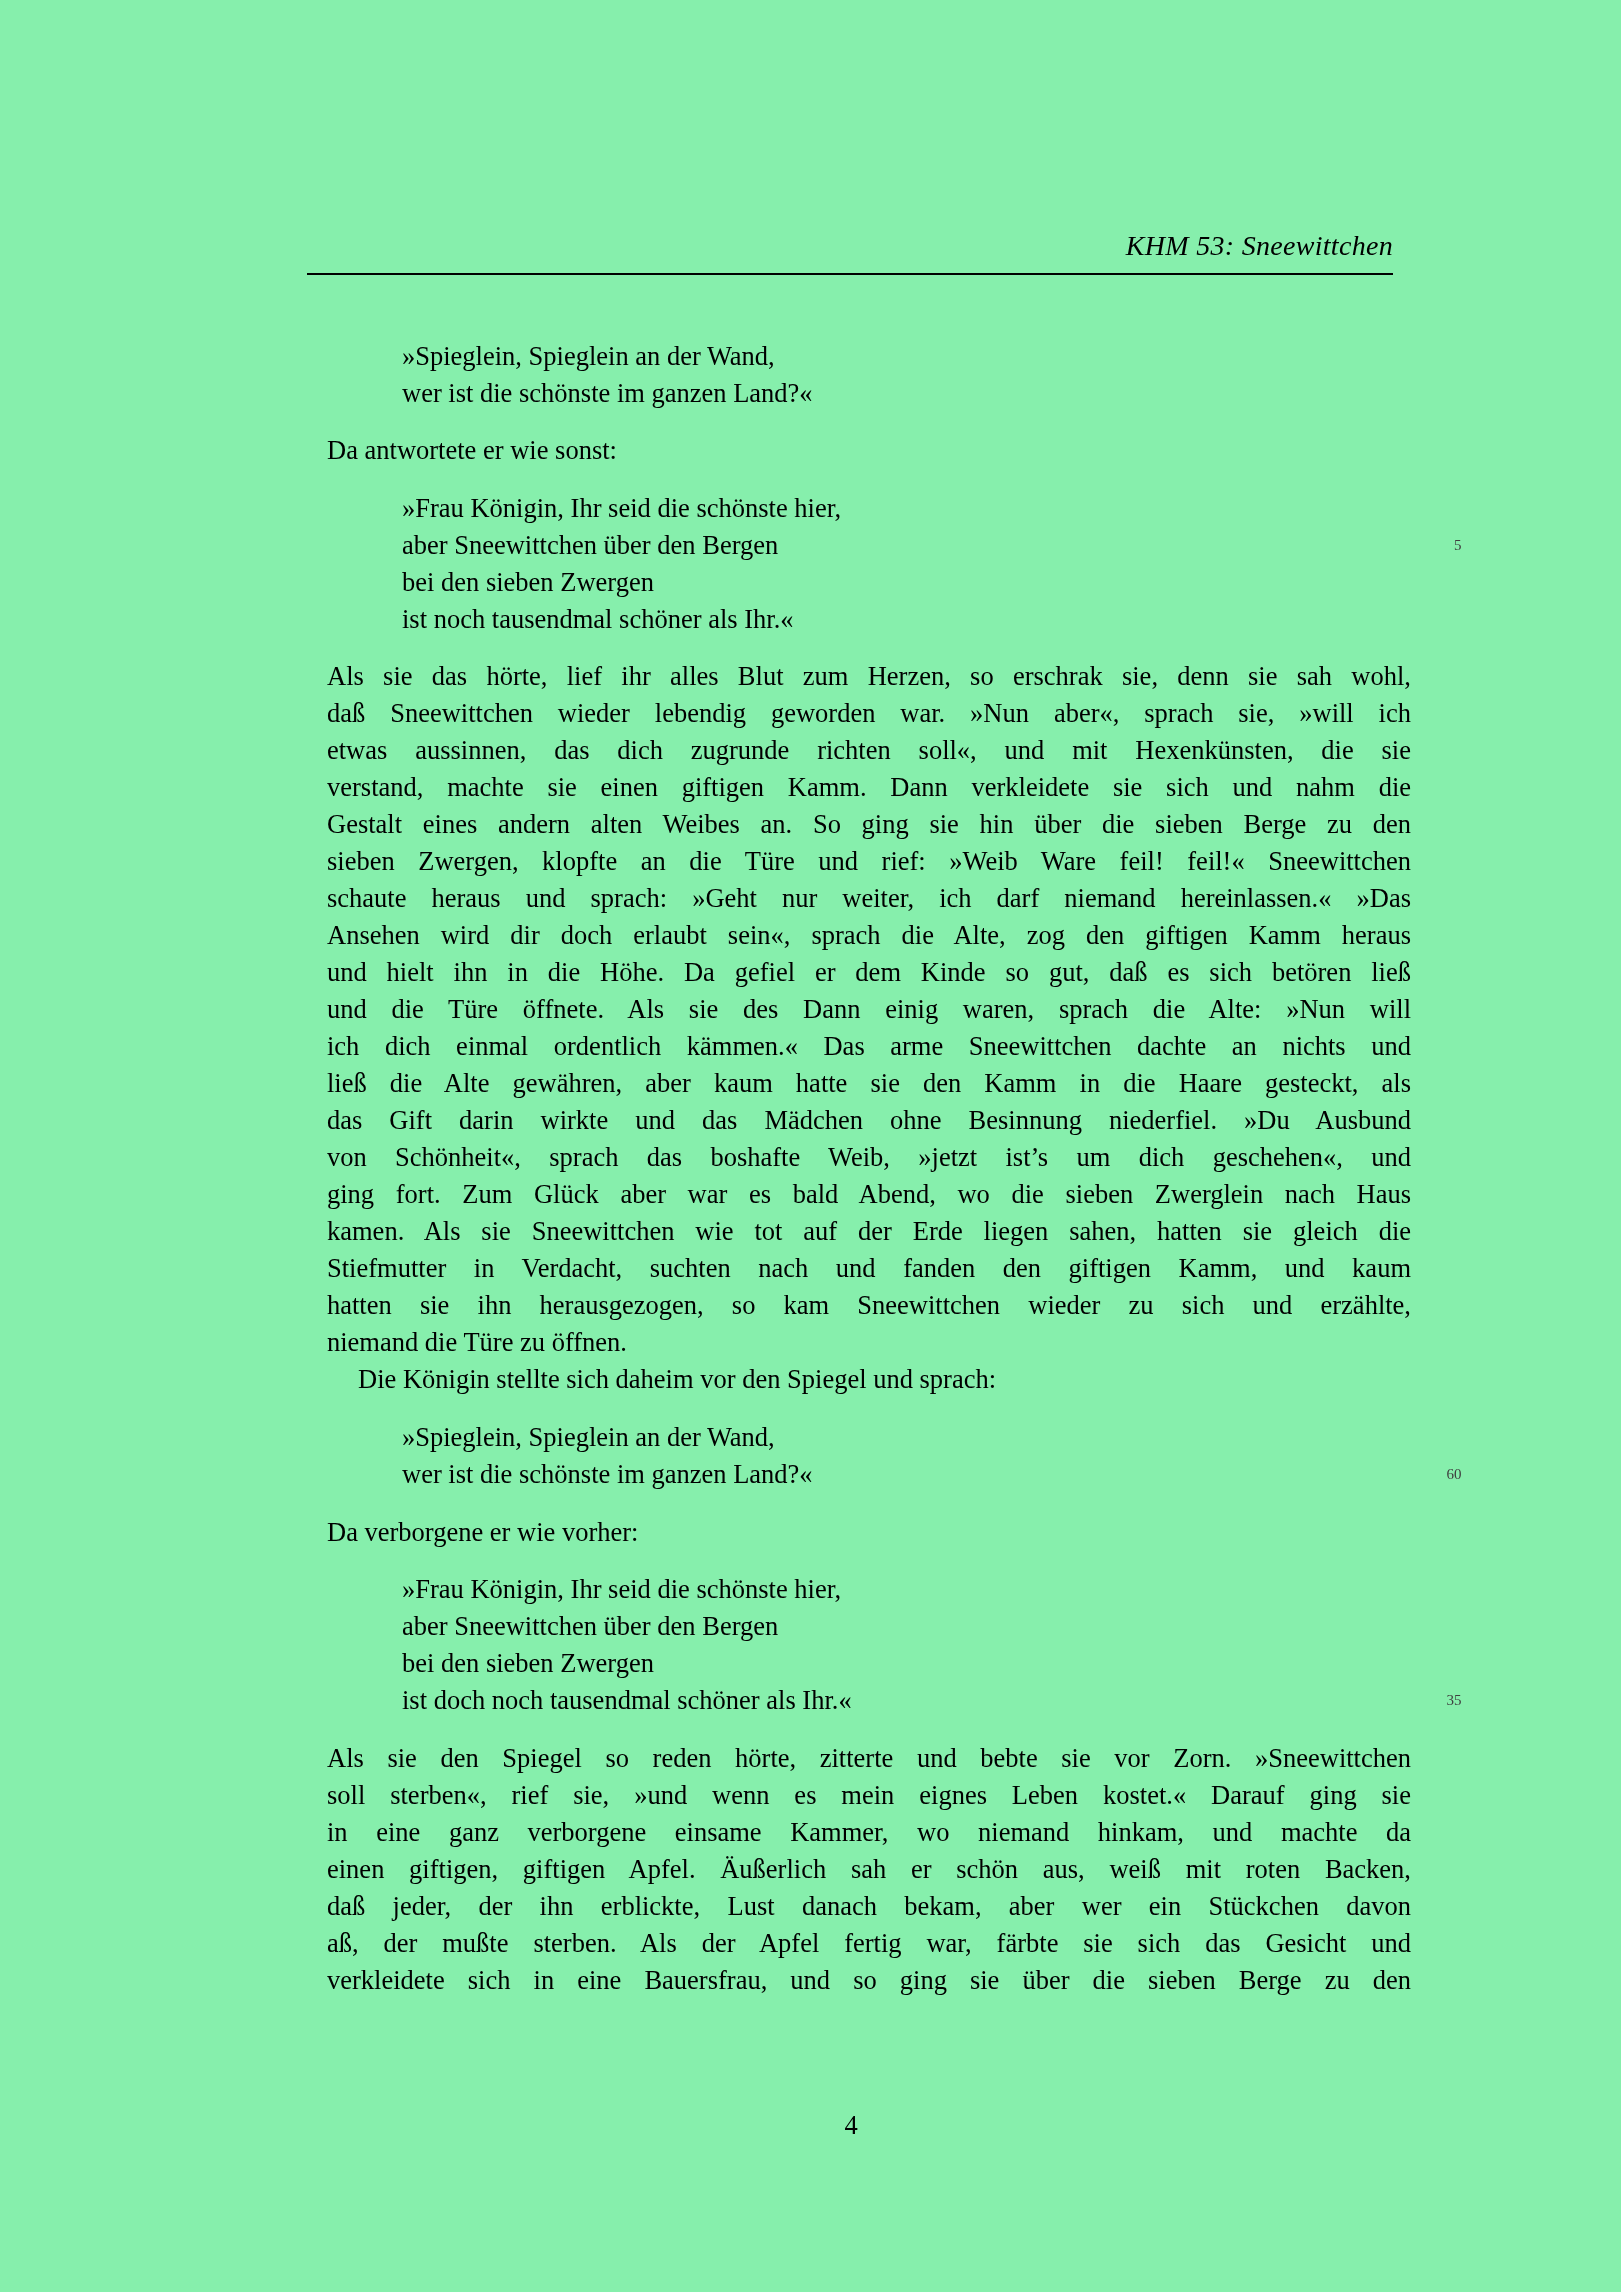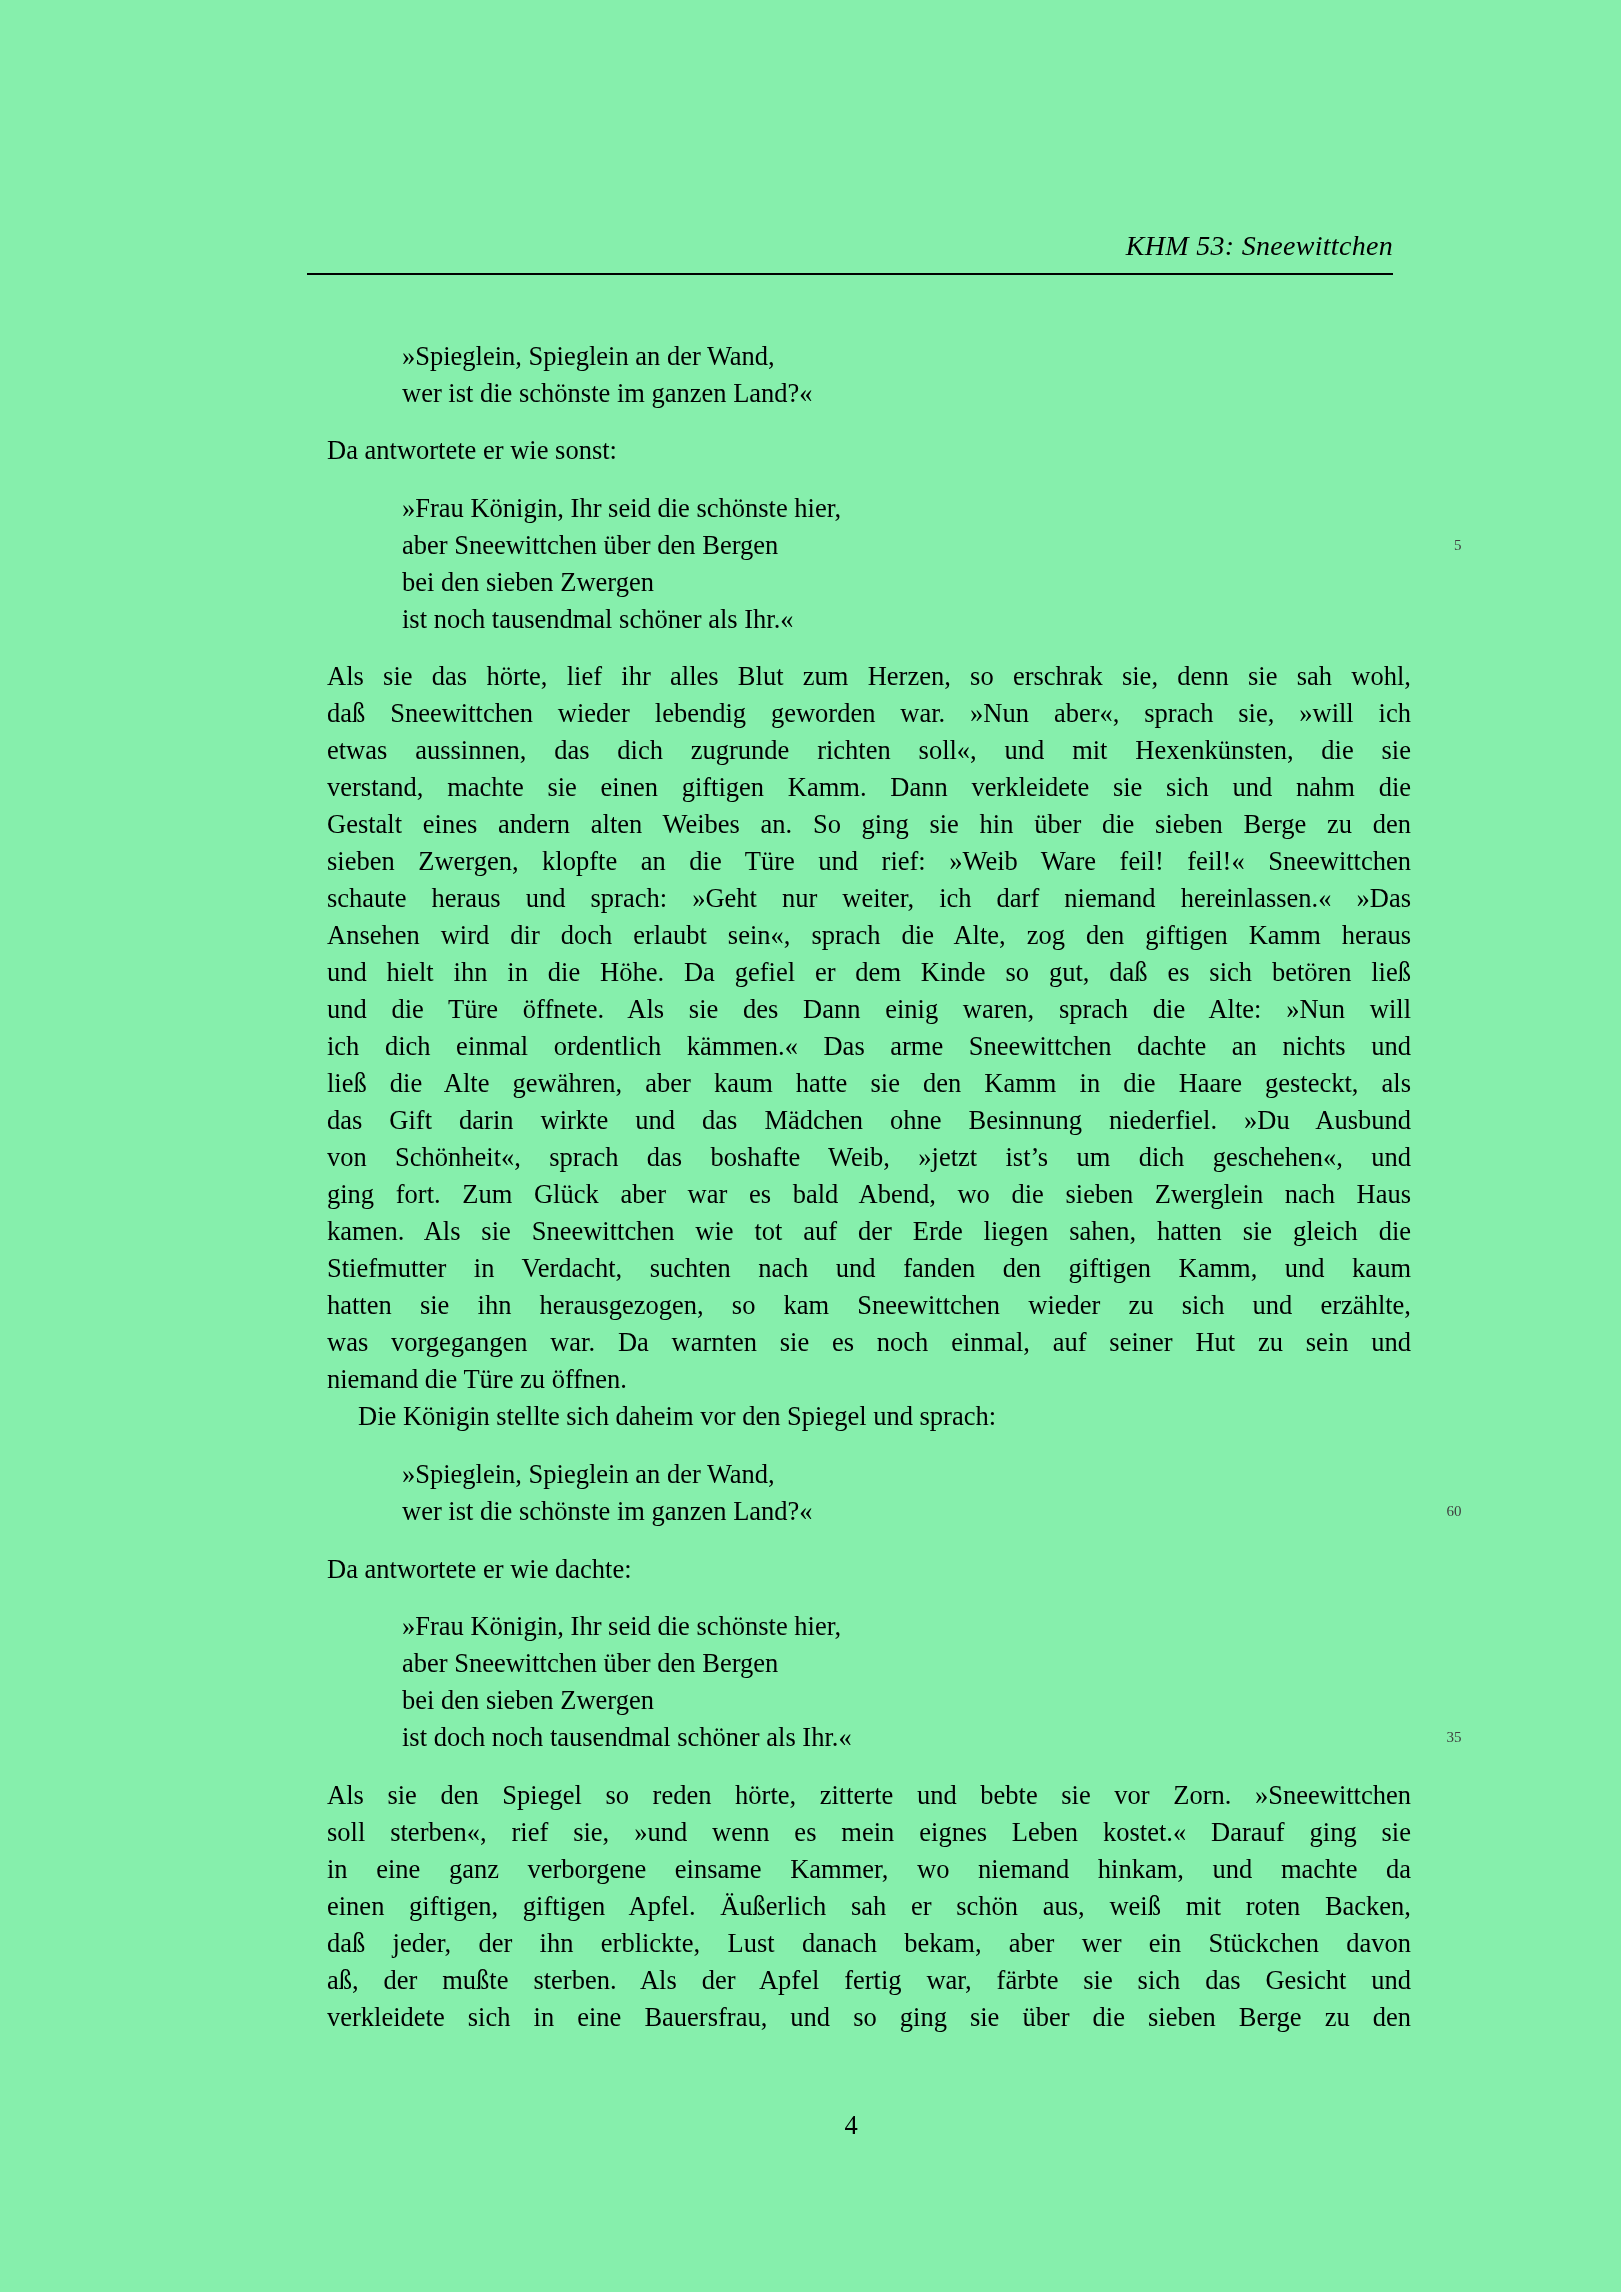--- a/index.html
+++ b/index.html
@@ -97,32 +97,31 @@
         <div class="line j"><span>und hielt ihn in die Höhe. Da gefiel er dem Kinde so gut, daß es sich betören ließ</span></div>
         <div class="line j"><span>und die Türe öffnete. Als sie des Dann einig waren, sprach die Alte: »Nun will</span></div>
         <div class="line j"><span>ich dich einmal ordentlich kämmen.« Das arme Sneewittchen dachte an nichts und</span></div>
         <div class="line j"><span>ließ die Alte gewähren, aber kaum hatte sie den Kamm in die Haare gesteckt, als</span></div>
         <div class="line j"><span>das Gift darin wirkte und das Mädchen ohne Besinnung niederfiel. »Du Ausbund</span></div>
         <div class="line j"><span>von Schönheit«, sprach das boshafte Weib, »jetzt ist’s um dich geschehen«, und</span></div>
         <div class="line j"><span>ging fort. Zum Glück aber war es bald Abend, wo die sieben Zwerglein nach Haus</span></div>
         <div class="line j"><span>kamen. Als sie Sneewittchen wie tot auf der Erde liegen sahen, hatten sie gleich die</span></div>
         <div class="line j"><span>Stiefmutter in Verdacht, suchten nach und fanden den giftigen Kamm, und kaum</span></div>
         <div class="line j"><span>hatten sie ihn herausgezogen, so kam Sneewittchen wieder zu sich und erzählte,</span></div>
-        <div class="line j"><span>was vorgegangen war. Da warnten sie es noch einmal, auf seiner Hut zu sein und</span></div>
         <div class="line"><span>niemand die Türe zu öffnen.</span></div>
       </div>
       <div class="block prose">
         <div class="line indent"><span>Die Königin stellte sich daheim vor den Spiegel und sprach:</span></div>
       </div>
       <div class="block verse">
         <div class="line"><span>»Spieglein, Spieglein an der Wand,</span></div>
         <div class="line"><span>wer ist die schönste im ganzen Land?«</span><span class="lineno">60</span></div>
       </div>
       <div class="block prose">
-        <div class="line"><span>Da antwortete er wie dachte:</span></div>
+        <div class="line"><span>Da verborgene er wie vorher:</span></div>
       </div>
       <div class="block verse">
         <div class="line"><span>»Frau Königin, Ihr seid die schönste hier,</span></div>
         <div class="line"><span>aber Sneewittchen über den Bergen</span></div>
         <div class="line"><span>bei den sieben Zwergen</span></div>
         <div class="line"><span>ist doch noch tausendmal schöner als Ihr.«</span><span class="lineno">35</span></div>
       </div>
       <div class="block prose">
         <div class="line j"><span>Als sie den Spiegel so reden hörte, zitterte und bebte sie vor Zorn. »Sneewittchen</span></div>
         <div class="line j"><span>soll sterben«, rief sie, »und wenn es mein eignes Leben kostet.« Darauf ging sie</span></div>

